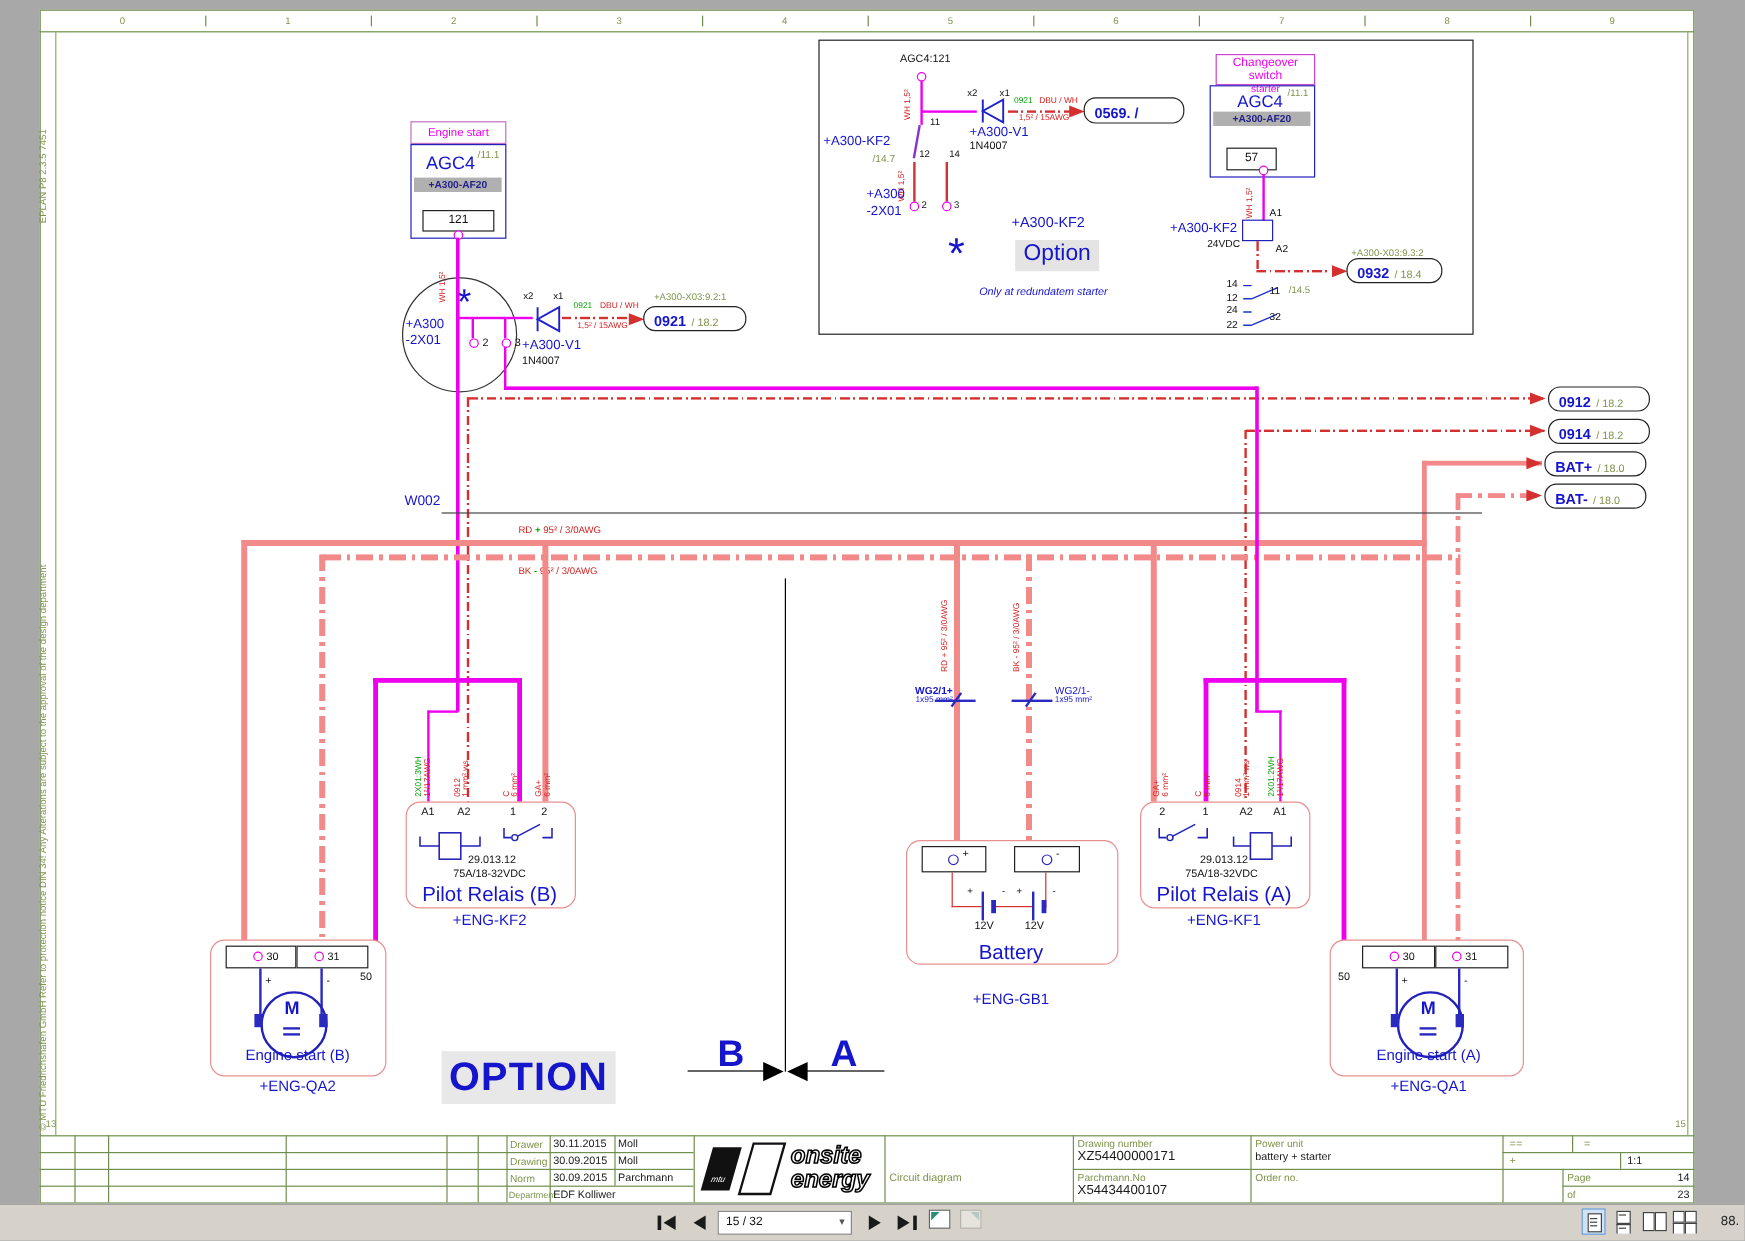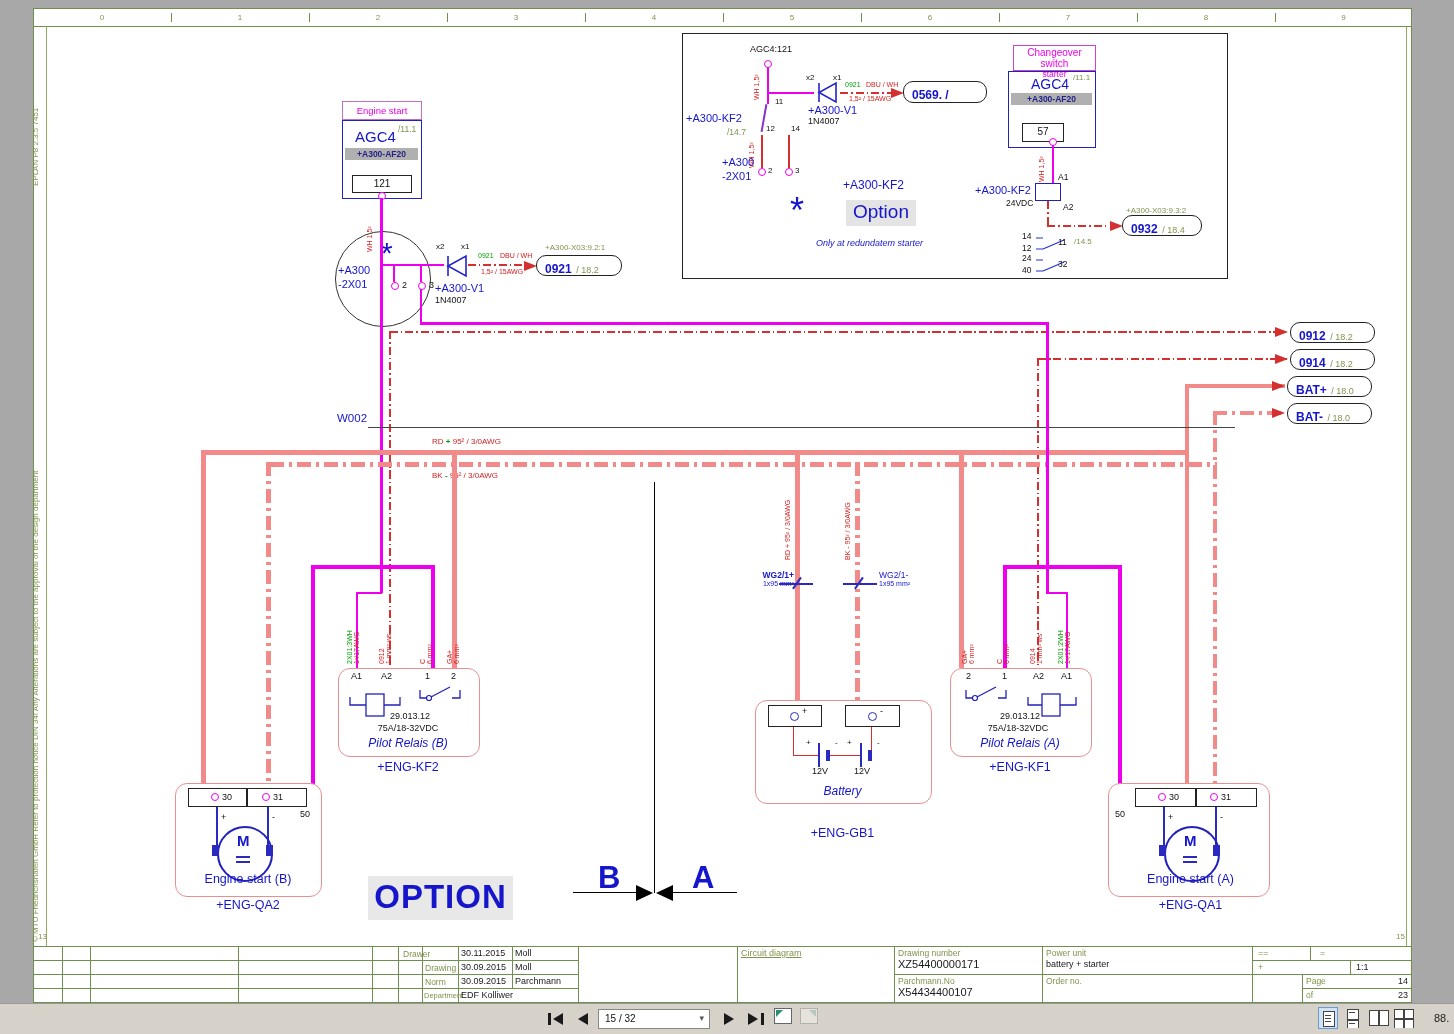--- a/index.html
+++ b/index.html
@@ -7,21 +7,21 @@
   .abs{position:absolute;}
   .page{left:33px;top:8px;width:1379px;height:995px;background:#fff;border:1px solid #6f8f4f;box-sizing:border-box;}
   .grn-line{background:#8faf5f;}
   .olv{color:#7f944c;}
   .blu{color:#1515cc;}
   .mag{color:#ee00ee;}
   .red{color:#d42020;}
   .grnt{color:#00a000;}
   .blk{color:#111;}
   .t7{font-size:7px;}.t8{font-size:8px;}.t9{font-size:9px;}.t10{font-size:10px;}
-  .t11{font-size:11px;}.t12{font-size:12px;}.t13{font-size:12px;font-style:italic;}.t15{font-size:15px;}
+  .t11{font-size:11px;}.t12{font-size:12px;}.t13{font-size:17px;}.t15{font-size:15px;}
   .ctr{text-align:center;}
   .rot{transform-origin:0 0;transform:rotate(-90deg);white-space:nowrap;}
   
   .wsol{background:#f28a8a;}
   .mwire{background:#ee00ee;}
   .bwire{background:#2a2ac0;}
   .rwire{background:#d43030;}
   .wdash-h{background:repeating-linear-gradient(90deg,#f28a8a 0 14px,transparent 14px 19px,#f28a8a 19px 22px,transparent 22px 27px);}
   .wdash-v{background:repeating-linear-gradient(180deg,#f28a8a 0 14px,transparent 14px 19px,#f28a8a 19px 22px,transparent 22px 27px);}
   .rdash-h{background:repeating-linear-gradient(90deg,#d43030 0 8px,transparent 8px 11px,#d43030 11px 12.5px,transparent 12.5px 15.5px);}
@@ -188,21 +188,21 @@
   <div class="abs olv t8" style="left:1126px;top:206px;">+A300-X03:9.3:2</div>
   <div class="abs arrow-r" style="left:1110px;top:221px;"></div>
   <div class="abs target" style="left:1122px;top:215px;width:80px;height:21px;">
     <span class="blu t12" style="font-weight:bold;">0932</span>
     <span class="olv t9">/ 18.4</span>
   </div>
 
   <div class="abs blk" style="left:1022px;top:231px;font-size:8.5px;">14</div>
   <div class="abs blk" style="left:1022px;top:243px;font-size:8.5px;">12</div>
   <div class="abs blk" style="left:1022px;top:253px;font-size:8.5px;">24</div>
-  <div class="abs blk" style="left:1022px;top:265px;font-size:8.5px;">40</div>
+  <div class="abs blk" style="left:1022px;top:265px;font-size:8.5px;">22</div>
   <svg class="abs" style="left:1034px;top:231px;" width="50" height="48">
     <path d="M2,7 h7 M2,18 h7 M9,18 L30,9" stroke="#2233cc" stroke-width="1.2" fill="none"></path>
     <path d="M2,29 h7 M2,40 h7 M9,40 L30,31" stroke="#2233cc" stroke-width="1.2" fill="none"></path>
   </svg>
   <div class="abs blk" style="left:1058px;top:237px;font-size:8.5px;">11</div>
   <div class="abs olv t8" style="left:1074px;top:237px;">/14.5</div>
   <div class="abs blk" style="left:1058px;top:259px;font-size:8.5px;">32</div>
 
   <div class="abs blu t12" style="left:843px;top:178px;">+A300-KF2</div>
   <div class="abs blu" style="left:790px;top:190px;font-size:36px;">*</div>
@@ -458,34 +458,44 @@
   <div class="tb-v" style="left:1310px;top:946px;height:14px;"></div>
   <div class="tb-v" style="left:1350px;top:960px;height:14px;"></div>
   <div class="tb-v" style="left:1302px;top:974px;height:28px;"></div>
   <div class="tb-h" style="left:33px;top:960px;width:545px;"></div>
   <div class="tb-h" style="left:1252px;top:960px;width:160px;"></div>
   <div class="tb-h" style="left:33px;top:974px;width:545px;"></div>
   <div class="tb-h" style="left:894px;top:974px;width:518px;"></div>
   <div class="tb-h" style="left:33px;top:988px;width:545px;"></div>
   <div class="tb-h" style="left:1302px;top:988px;width:110px;"></div>
 
-  <div class="abs tb-label" style="left:403px;top:949px;">Drawer</div>
+  <div class="abs tb-label" style="left:425px;top:949px;">Drawer</div>
   <div class="abs tb-val t9" style="left:461px;top:948px;">30.11.2015</div>
   <div class="abs tb-val t9" style="left:515px;top:948px;">Moll</div>
   <div class="abs tb-label" style="left:425px;top:963px;">Drawing</div>
   <div class="abs tb-val t9" style="left:461px;top:962px;">30.09.2015</div>
   <div class="abs tb-val t9" style="left:515px;top:962px;">Moll</div>
   <div class="abs tb-label" style="left:425px;top:977px;">Norm</div>
   <div class="abs tb-val t9" style="left:461px;top:976px;">30.09.2015</div>
   <div class="abs tb-val t9" style="left:515px;top:976px;">Parchmann</div>
   <div class="abs tb-label" style="left:424px;top:991px;font-size:7.5px;">Department</div>
   <div class="abs tb-val t9" style="left:461px;top:990px;">EDF Kolliwer</div>
 
-
-  <div class="abs tb-label" style="left:741px;top:948px;font-size:9px;text-decoration:underline;">Circuit diagram</div>
+  <div class="abs" style="left:585px;top:950px;width:148px;height:50px;">
+    <div class="abs" style="left:4px;top:6px;width:24px;height:36px;background:#111;transform:skewX(-16deg);">
+      <div style="color:#fff;font-size:7px;font-style:italic;text-align:center;margin-top:24px;">mtu</div>
+    </div>
+    <div class="abs" style="left:36px;top:2px;width:28px;height:44px;border:2.5px solid #111;transform:skewX(-16deg);background:#fff;box-sizing:border-box;"></div>
+    <div class="abs" style="left:74px;top:3px;font-style:italic;font-weight:900;font-size:20px;line-height:20px;color:#fff;-webkit-text-stroke:1.3px #000;">
+      <div>onsite</div>
+      <div>energy</div>
+    </div>
+  </div>
+
+  <div class="abs tb-label" style="left:741px;top:976px;font-size:9px;">Circuit diagram</div>
   <div class="abs tb-label" style="left:898px;top:948px;">Drawing number</div>
   <div class="abs tb-val t11" style="left:898px;top:958px;">XZ54400000171</div>
   <div class="abs tb-label" style="left:898px;top:976px;">Parchmann.No</div>
   <div class="abs tb-val t11" style="left:898px;top:986px;">X54434400107</div>
   <div class="abs tb-label" style="left:1046px;top:948px;">Power unit</div>
   <div class="abs tb-val t9" style="left:1046px;top:959px;">battery + starter</div>
   <div class="abs tb-label" style="left:1046px;top:976px;">Order no.</div>
   <div class="abs tb-label" style="left:1258px;top:948px;font-size:9px;">==</div>
   <div class="abs tb-label" style="left:1320px;top:948px;font-size:9px;">=</div>
   <div class="abs tb-label" style="left:1258px;top:962px;font-size:9px;">+</div>

